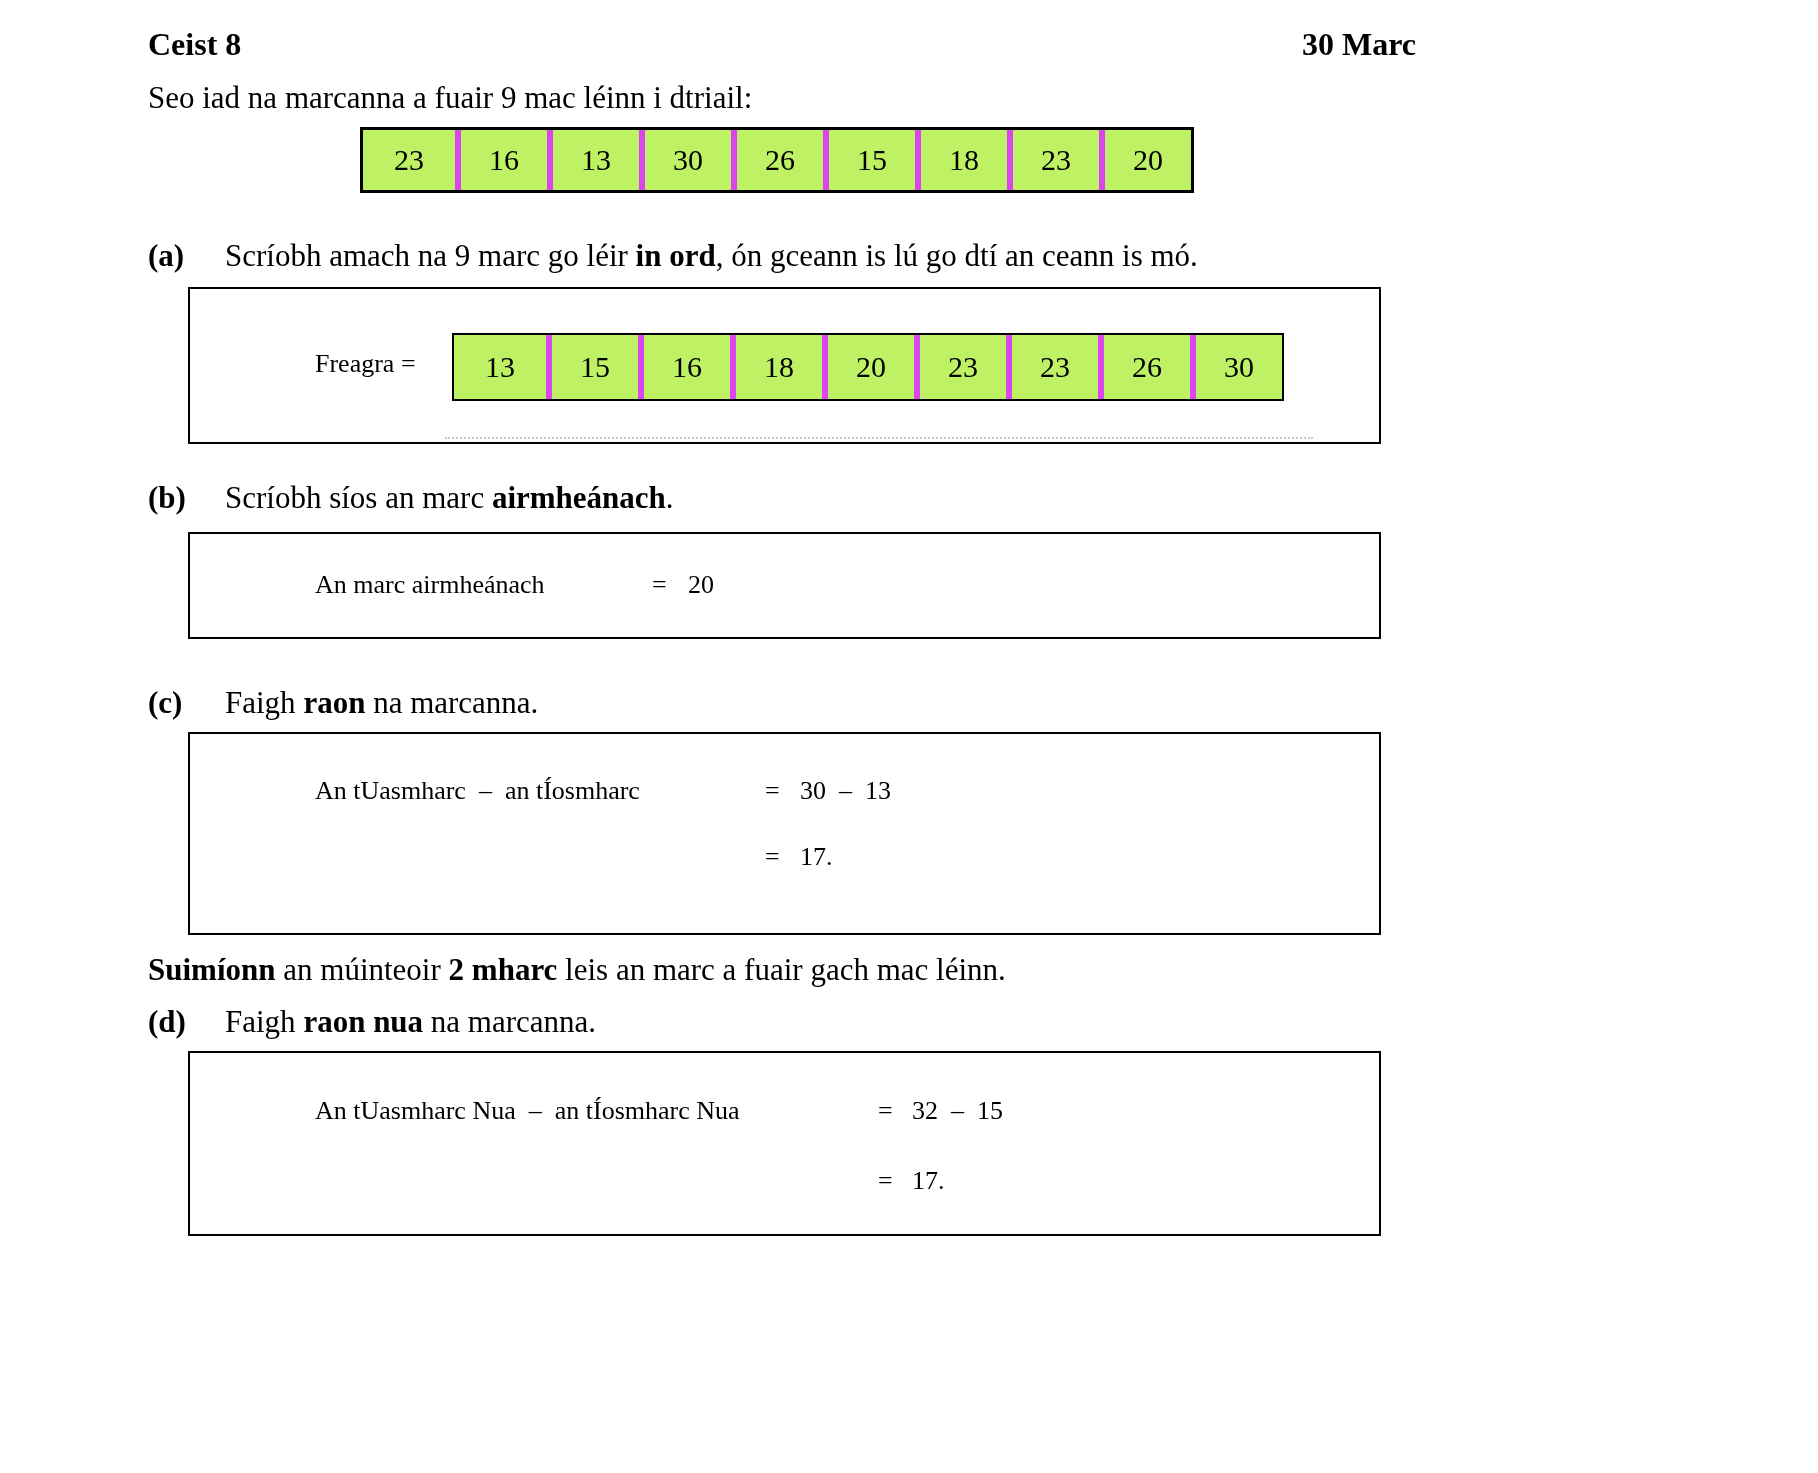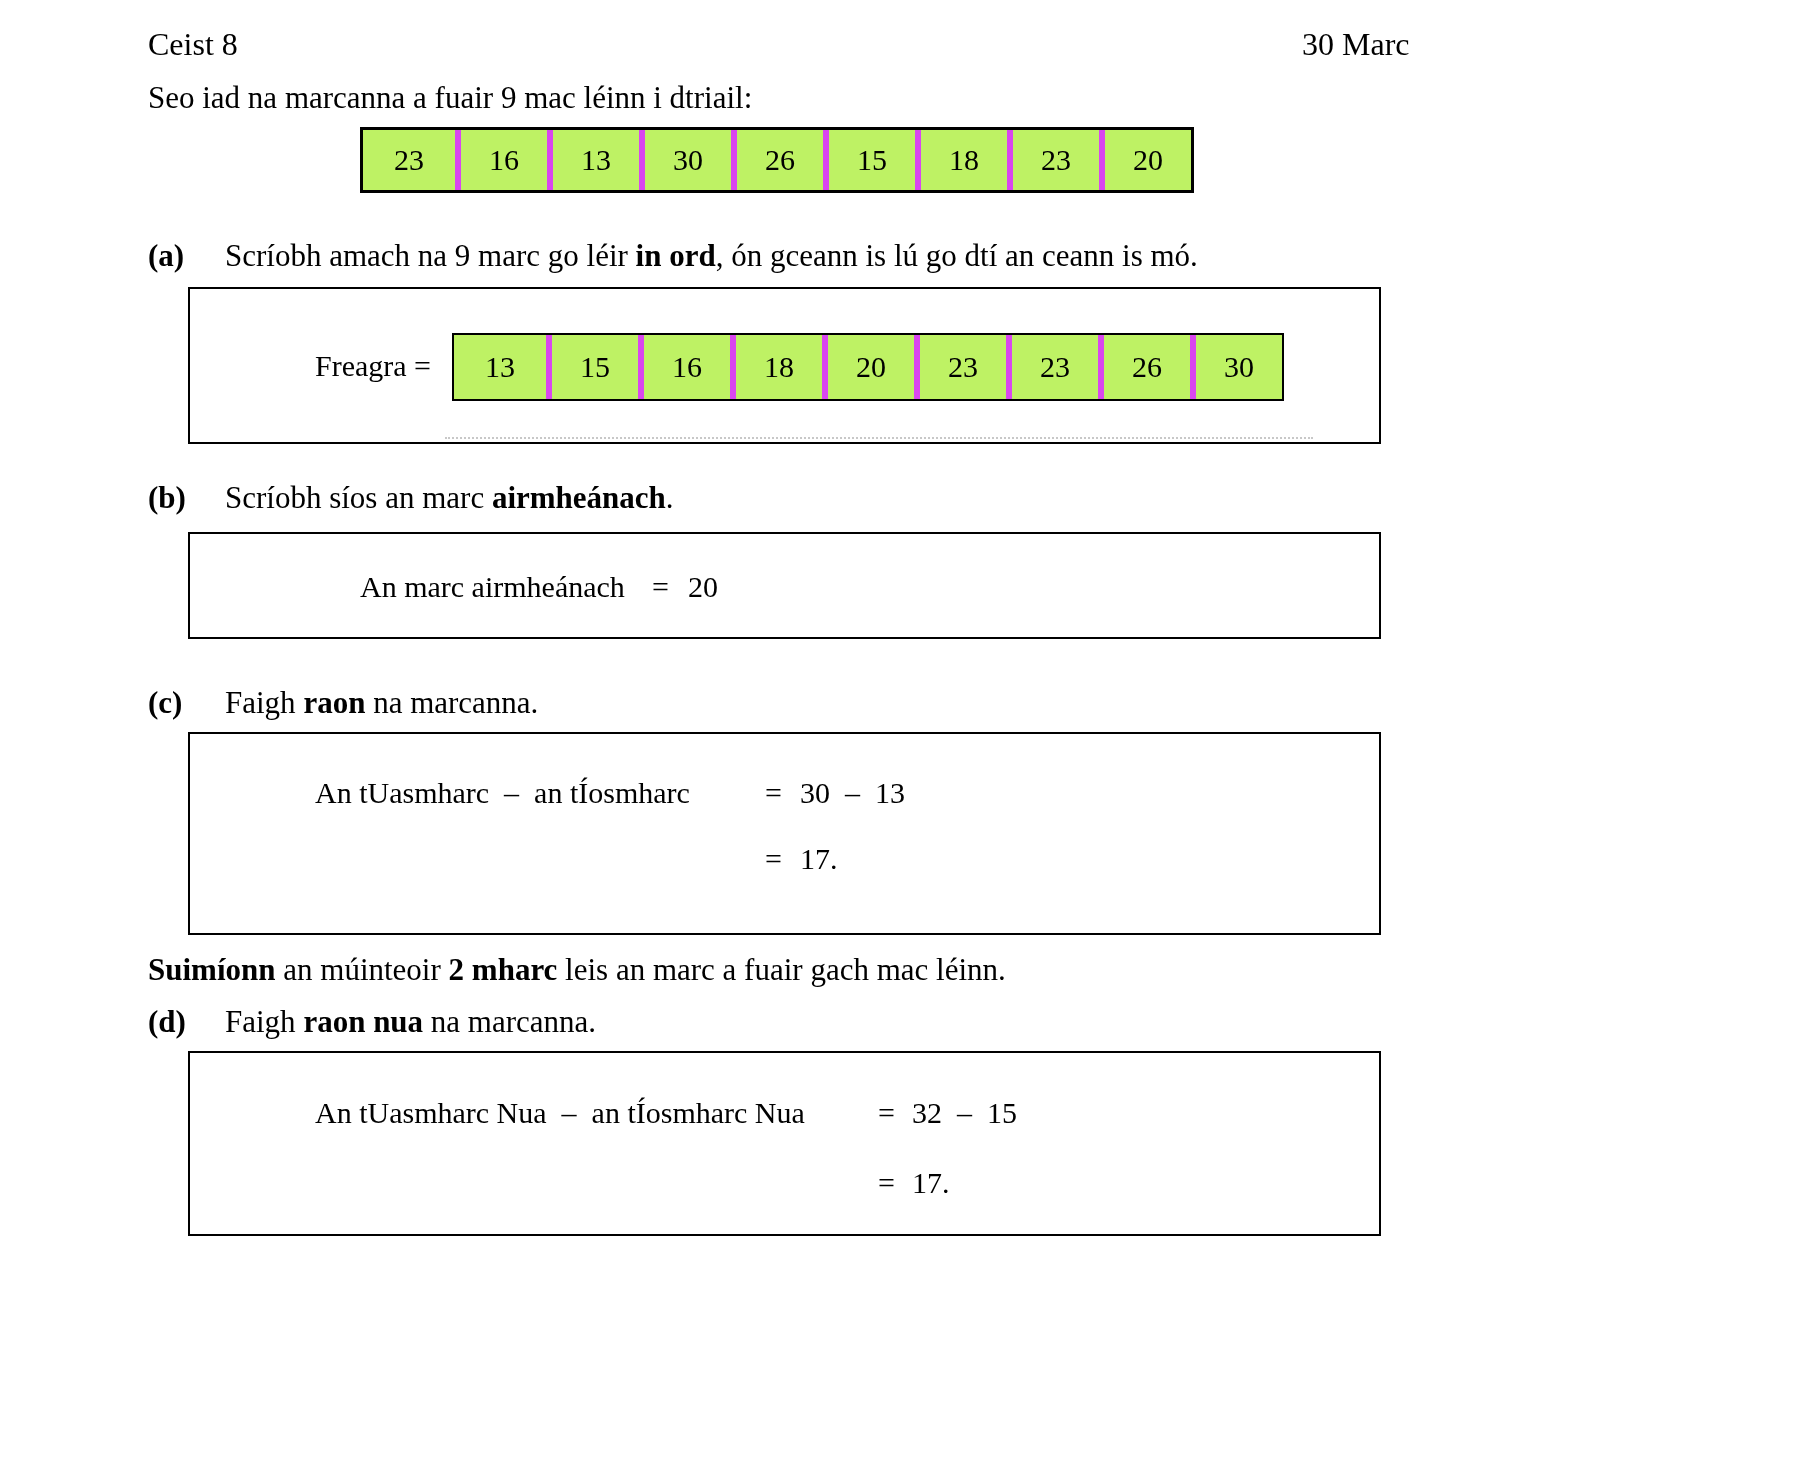--- a/index.html
+++ b/index.html
@@ -11,21 +11,21 @@
   .page {
     position:relative;
     width:1818px;
     height:1473px;
     background:#fff;
     font-size:31px;
     overflow:hidden;
   }
   .abs { position:absolute; }
   .bold { font-weight:700; }
-  .hdr { font-weight:400; font-size:32px; }
+  .hdr { font-weight:700; font-size:32px; }
   .pre { white-space:pre; }
 
   
   .score-table {
     display:flex;
     border:3px solid #000;
     background:#bef264;
   }
   .score-cell {
     width:92px;
@@ -40,21 +40,21 @@
 
   .ans-table { border-width:2px; }
   .ans-table .score-cell { height:64px; }
 
   
   .ansbox {
     position:absolute;
     border:2px solid #000;
     background:#fff;
   }
-  .boxtext { font-size:30px; }
+  .boxtext { font-size:26px; }
 
   .qlabel { font-weight:700; }
 
   .dotline {
     position:absolute;
     border-top:2px dotted #c8c8c8;
   }
 </style>
 </head>
 <body>
@@ -98,21 +98,21 @@
     </div>
     <div class="dotline" style="left:255px; top:148px; width:868px;"></div>
   </div>
 
   <div>
     <span class="abs qlabel" style="left:148px; top:480px;">(b)</span>
     <span class="abs" style="left:225px; top:480px;"><span>Scríobh síos an marc </span><span class="bold">airmheánach</span><span>.</span></span>
   </div>
 
   <div class="ansbox" style="left:188px; top:532px; width:1193px; height:107px;">
-    <span class="abs boxtext pre" style="left:125px; top:36px;margin-left:45px;">An marc airmheánach</span>
+    <span class="abs boxtext pre" style="left:125px; top:36px;">An marc airmheánach</span>
     <span class="abs boxtext" style="left:462px; top:36px;">=</span>
     <span class="abs boxtext" style="left:498px; top:36px;">20</span>
   </div>
 
   <div>
     <span class="abs qlabel" style="left:148px; top:685px;">(c)</span>
     <span class="abs" style="left:225px; top:685px;"><span>Faigh </span><span class="bold">raon</span><span> na marcanna.</span></span>
   </div>
 
   <div class="ansbox" style="left:188px; top:732px; width:1193px; height:203px;">

